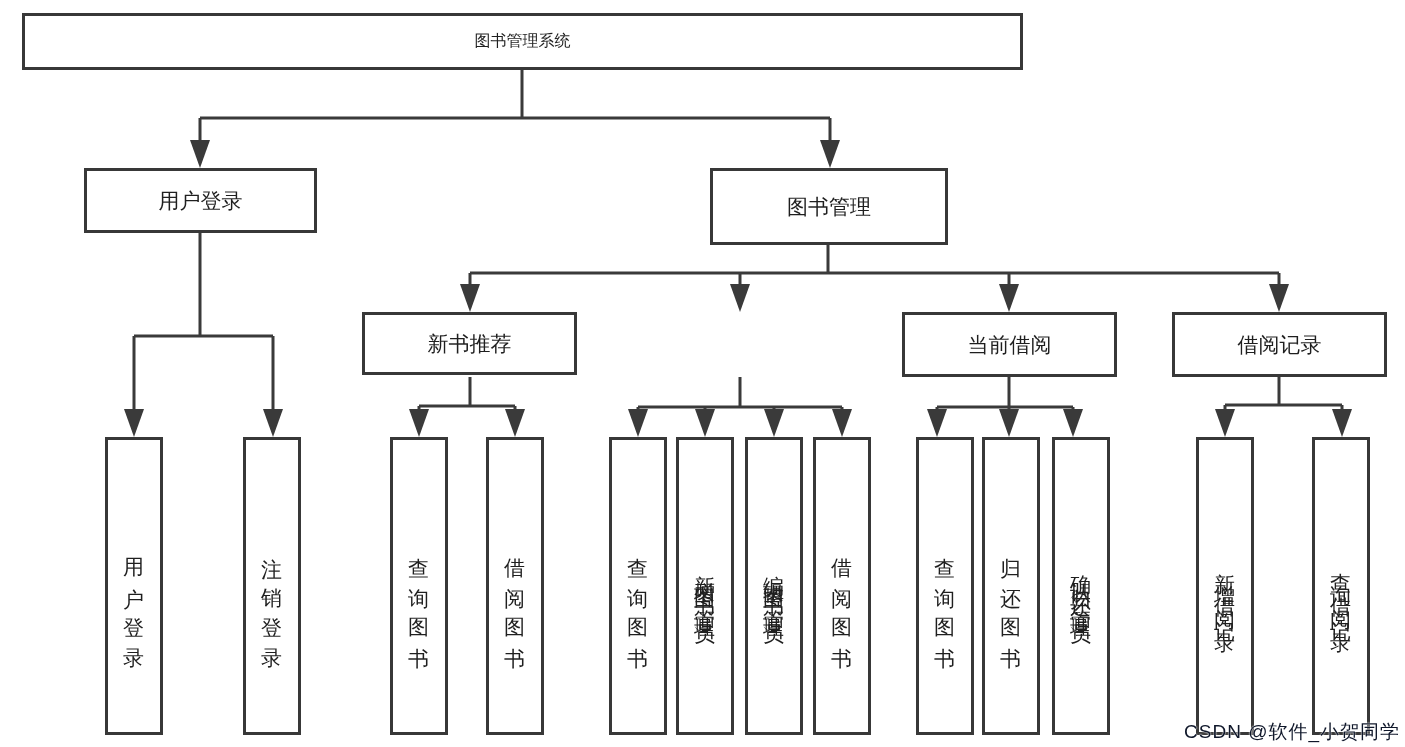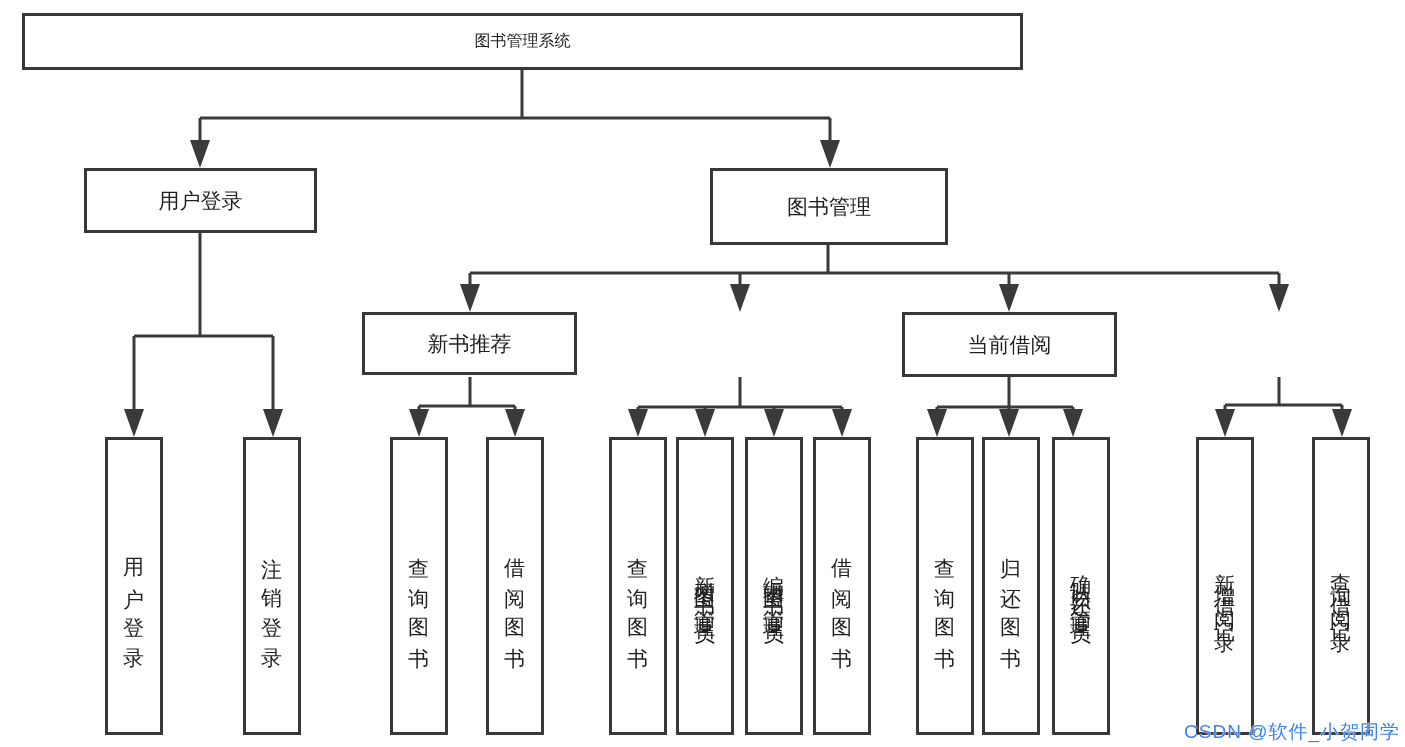--- a/index.html
+++ b/index.html
@@ -31,21 +31,21 @@
     font-size:21px;
     line-height:1;
   }
   .ls-wide{letter-spacing:30px;margin-bottom:-30px;}
   .ls-mid{letter-spacing:12px;margin-bottom:-12px;}
   .ls-tight{letter-spacing:7px;margin-bottom:-7px;}
   .watermark{
     position:absolute;
     right:5px;bottom:2px;
     font-size:19px;
-    color:#3b82f6;
+    color:#0f172a;
     text-shadow:0 0 2px #ffffff,0 0 1px #ffffff;
     letter-spacing:1px;
   }
 </style>
 </head>
 <body>
 
 <div class="canvas">
 
   <svg class="wires" viewBox="0 0 1405 747" aria-hidden="true">
@@ -80,20 +80,21 @@
     </g>
   </svg>
 
   <div class="node h title" style="left:22px;top:13px;width:1001px;height:57px">图书管理系统</div>
 
   <div class="node h" style="left:84px;top:168px;width:233px;height:65px">用户登录</div>
   <div class="node h" style="left:710px;top:168px;width:238px;height:77px">图书管理</div>
 
   <div class="node h" style="left:362px;top:312px;width:215px;height:63px">新书推荐</div>
   <div class="node h" style="left:902px;top:312px;width:215px;height:65px">当前借阅</div>
+  <div class="node h" style="left:1172px;top:312px;width:215px;height:65px">借阅记录</div>
 
   <div class="node v" style="left:105px;top:437px;width:58px;height:298px">
     <span class="vtext ls-wide">用户登录</span>
   </div>
   <div class="node v" style="left:243px;top:437px;width:58px;height:298px">
     <span class="vtext ls-wide">注销登录</span>
   </div>
 
   <div class="node v" style="left:390px;top:437px;width:58px;height:298px">
     <span class="vtext ls-wide">查询图书</span>

